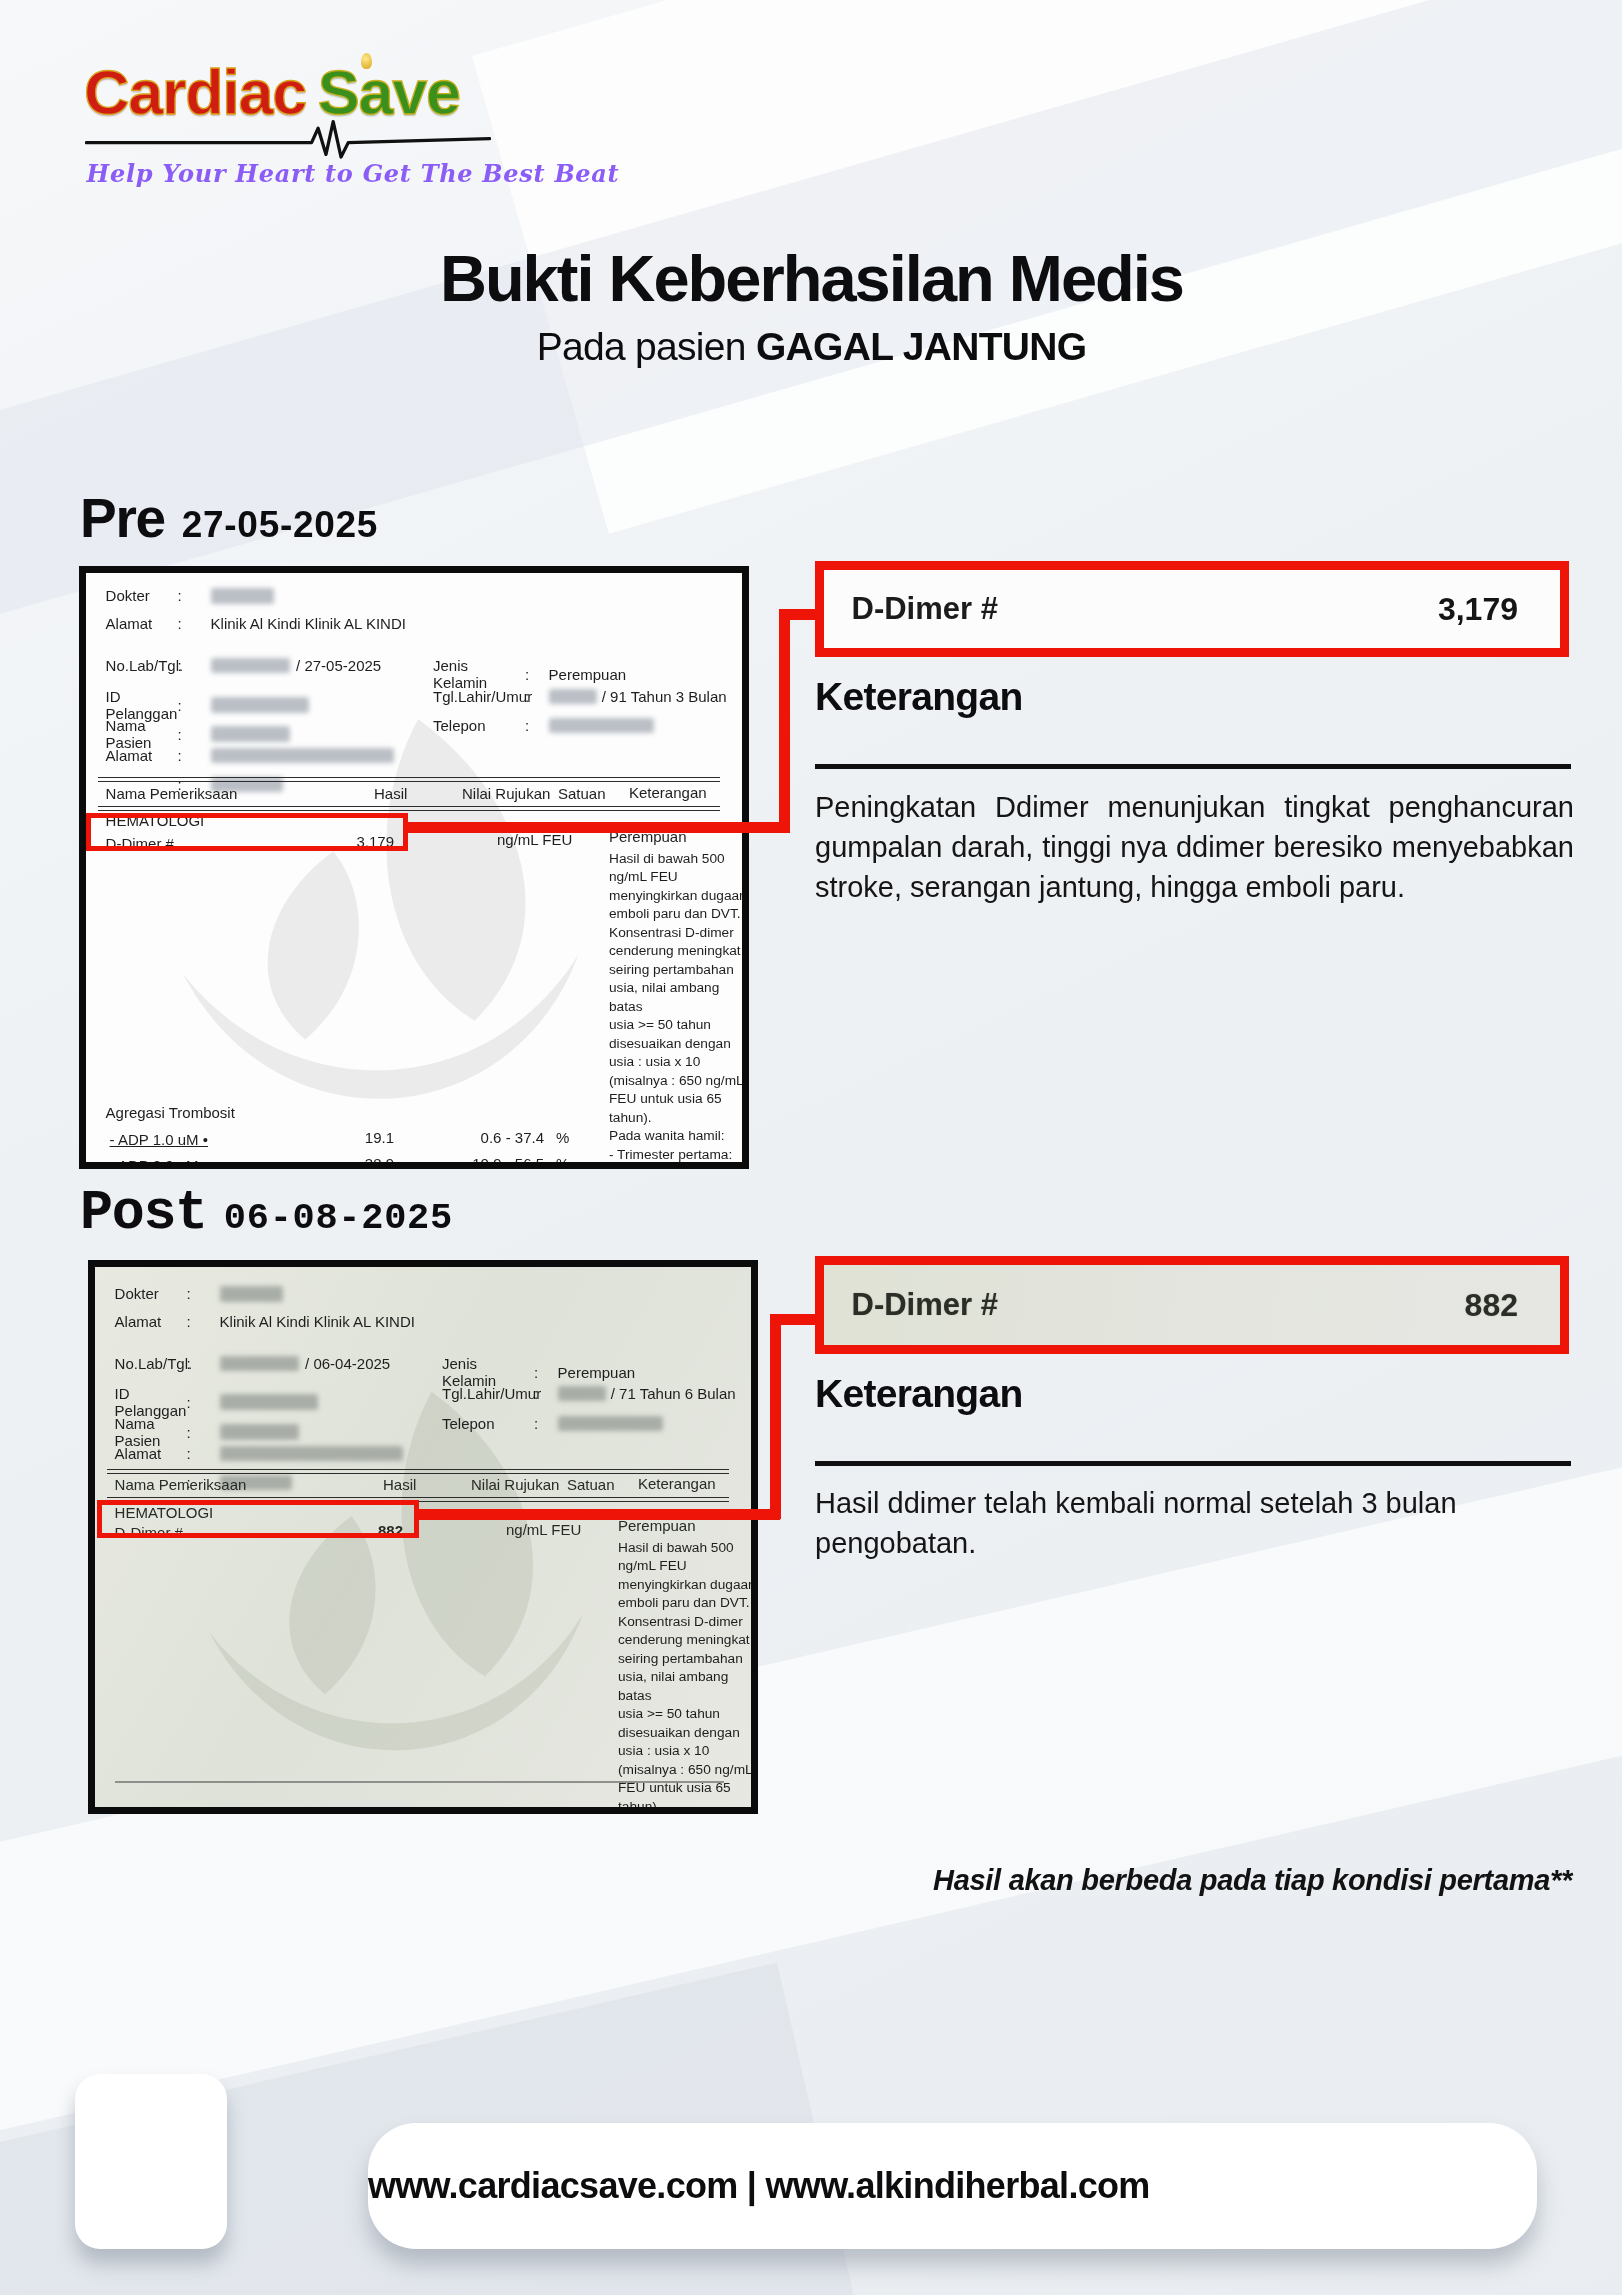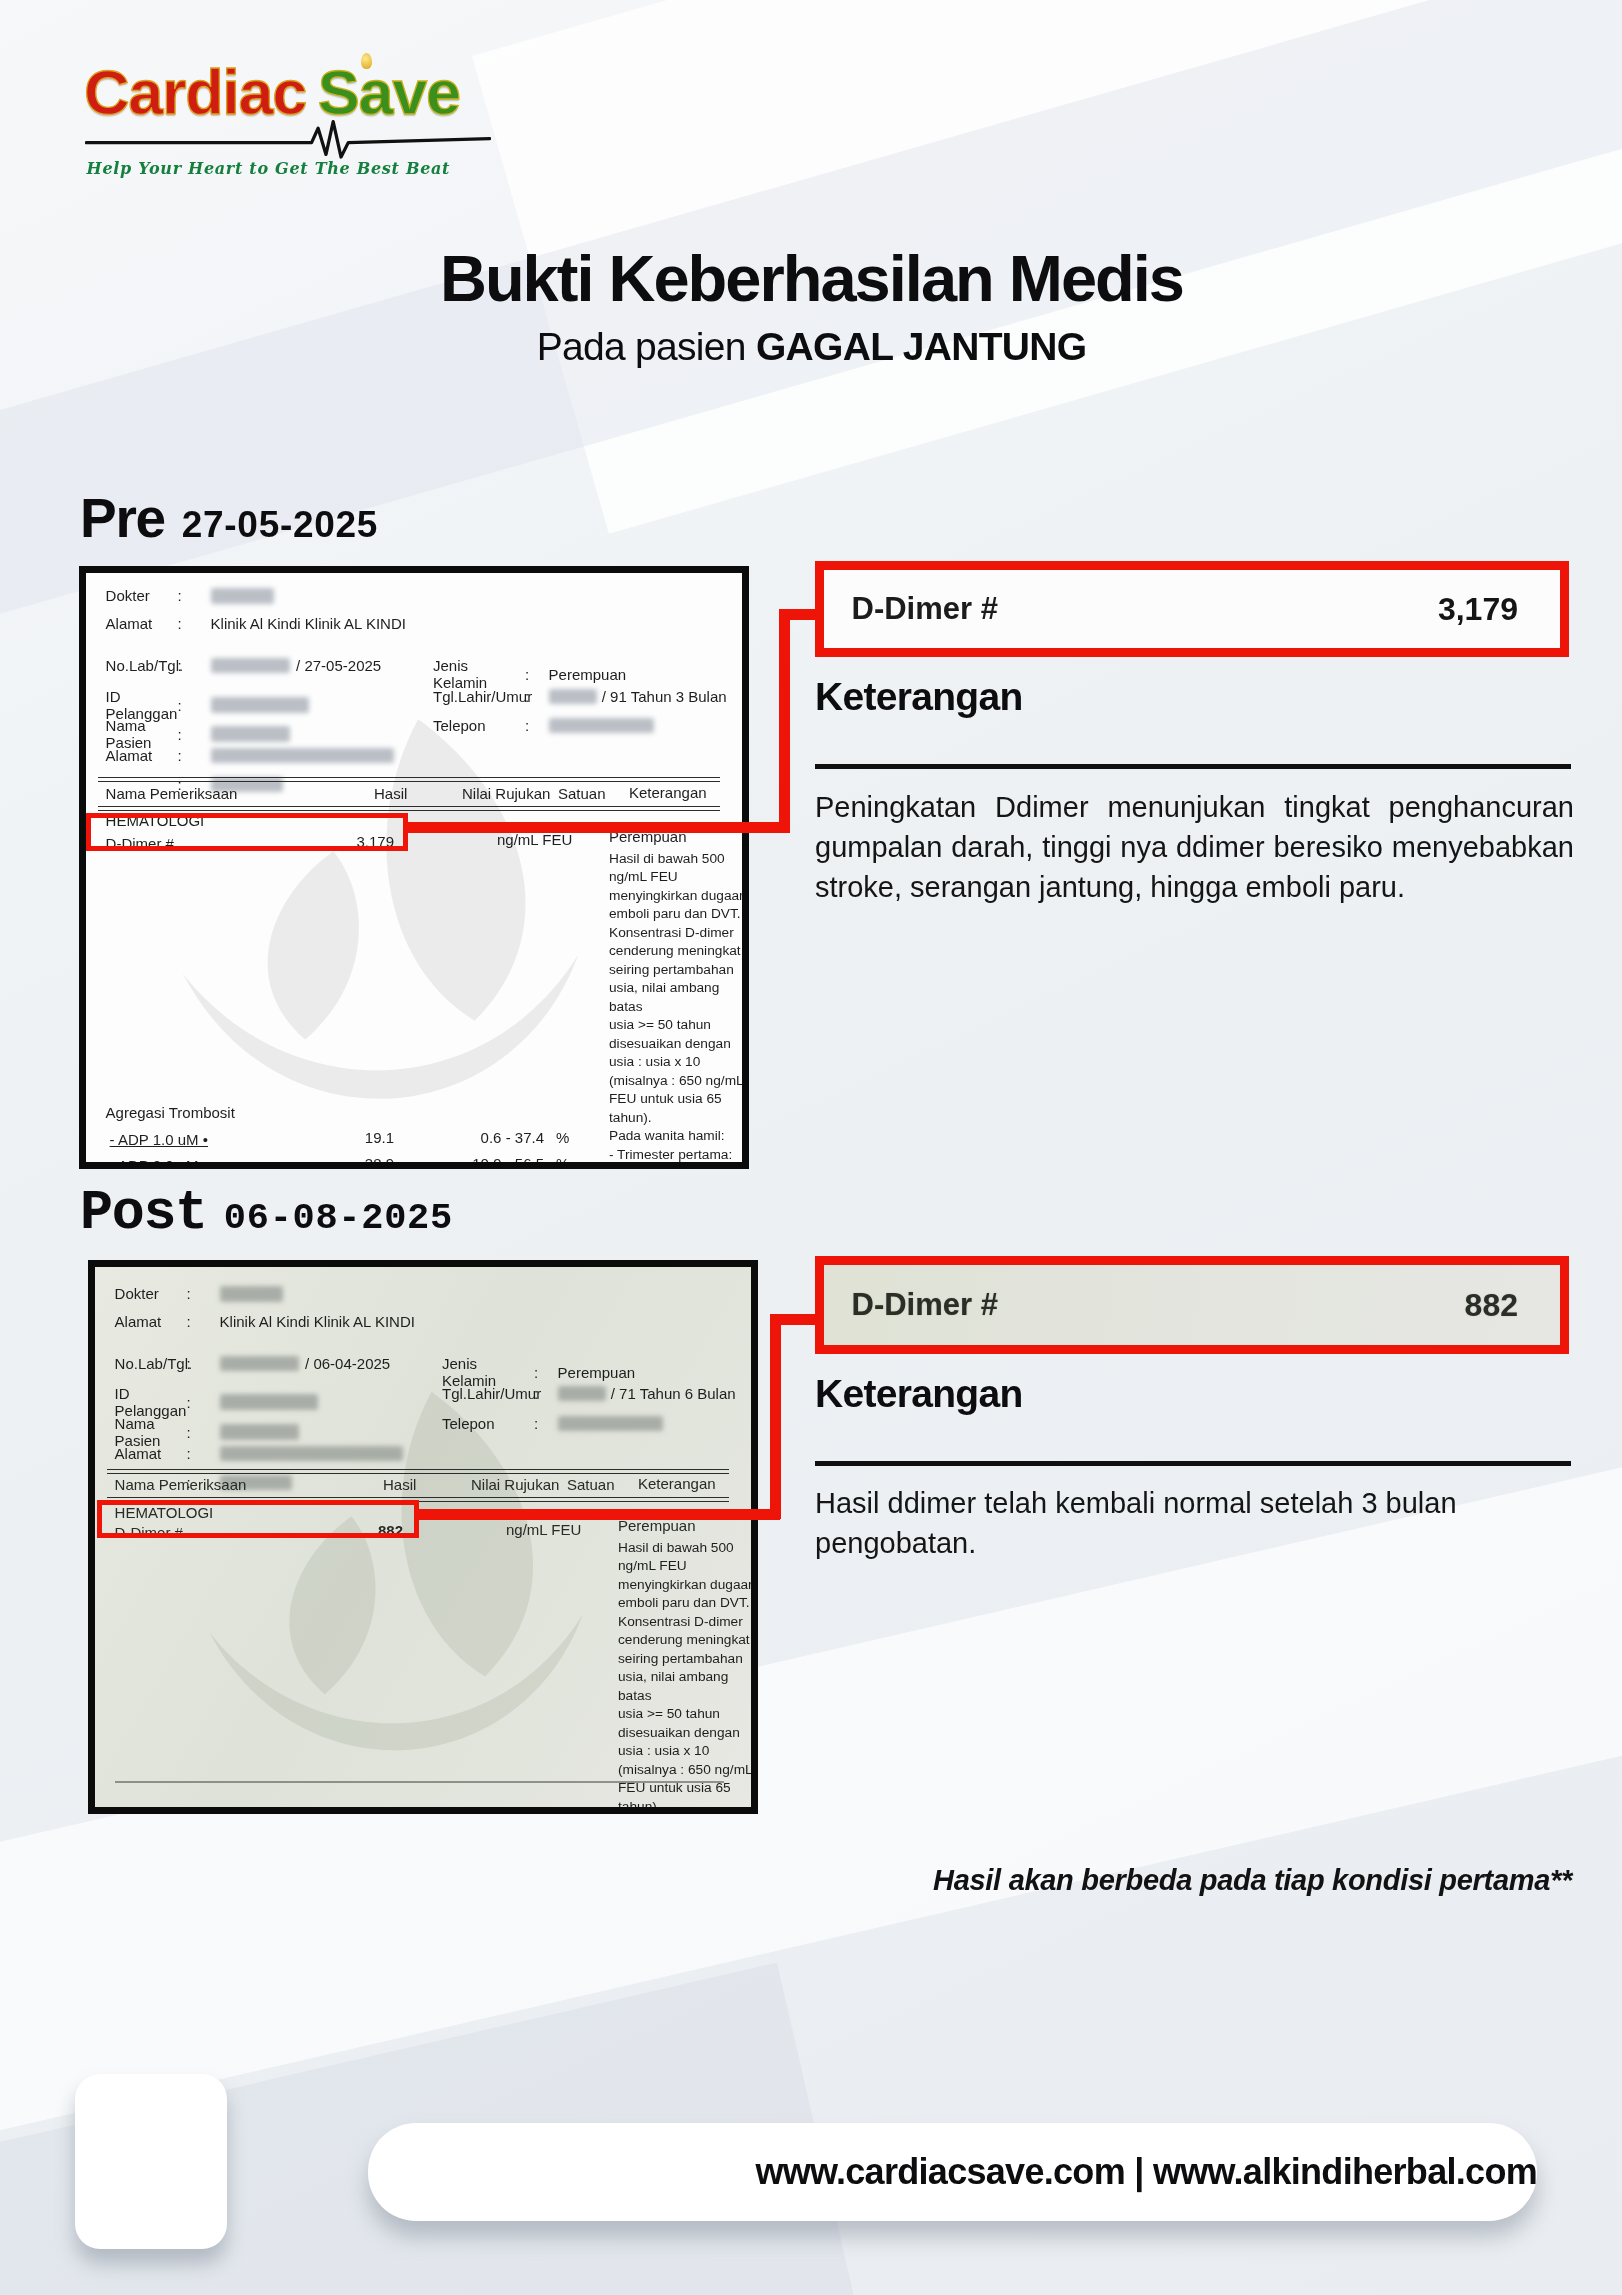--- a/index.html
+++ b/index.html
@@ -14,21 +14,21 @@
   .s3{top:1649px;left:-327px;width:2356px;height:281px;background:rgba(255,255,255,.65);transform:rotate(-13deg);}
   .s4{top:2081px;left:-262px;width:1112px;height:523px;background:rgba(218,224,232,.55);transform:rotate(-13deg);}
 
   
   .logo{position:absolute;left:84px;top:56px;width:419px;height:144px;}
   .brand{position:absolute;left:0;top:0;font-size:63px;font-weight:800;letter-spacing:-1.3px;white-space:nowrap;}
   .brand .red{color:#cf1d12;-webkit-text-stroke:1.3px #d9a41c;text-shadow:0 2px 1.3px rgba(90,20,10,.25);}
   .brand .green{color:#3b8f1d;-webkit-text-stroke:1.3px #c9b11c;text-shadow:0 2px 1.3px rgba(20,60,10,.25);margin-left:11.8px;}
   .golddrop{position:absolute;left:277px;top:-2.6px;width:10.5px;height:15.7px;border-radius:50% 50% 50% 50%/60% 60% 40% 40%;background:radial-gradient(circle at 40% 35%,#ffe98a,#d9a41c);}
   .ecg{position:absolute;left:1.3px;top:63px;}
-  .tagline{position:absolute;left:2.6px;top:103px;font-family:"DejaVu Serif",serif;font-style:italic;font-weight:700;font-size:16px;color:#15803d;letter-spacing:0.7px;white-space:nowrap;}
+  .tagline{position:absolute;left:2.6px;top:103px;font-family:"DejaVu Serif",serif;font-style:italic;font-weight:700;font-size:24px;color:#8b5cf6;letter-spacing:0.7px;white-space:nowrap;}
 
   
   .title{position:absolute;left:0;top:241px;width:1623px;text-align:center;font-size:65px;font-weight:800;color:#0d0d0f;letter-spacing:-2px;}
   .subtitle{position:absolute;left:0;top:325px;width:1623px;text-align:center;font-size:39px;color:#0d0d0f;font-weight:500;letter-spacing:-0.7px;}
   .subtitle b{font-weight:800;}
 
   
   .sechead{position:absolute;color:#0d0d0f;white-space:nowrap;}
   .sechead .big{font-size:55px;font-weight:800;letter-spacing:-1.3px;}
   .sechead .date{font-size:37px;font-weight:600;margin-left:17px;letter-spacing:0.7px;}
@@ -63,21 +63,21 @@
 
   .kethead{position:absolute;left:815px;font-size:39px;font-weight:800;color:#0d0d0f;letter-spacing:-0.7px;}
   .ketrule{position:absolute;left:815px;width:756px;height:5.2px;background:#101010;}
   .ketpara{position:absolute;left:815px;width:759px;font-size:29px;line-height:1.38;color:#151515;font-weight:500;}
   .ketpara.just{text-align:justify;}
 
   .footnote{position:absolute;left:772px;top:1864px;width:800px;text-align:right;font-size:29px;font-weight:700;font-style:italic;color:#121212;letter-spacing:-0.3px;}
 
   
   .sqcard{position:absolute;left:75px;top:2074px;width:152px;height:175px;background:#ffffff;border-radius:25px;box-shadow:0 14.4px 19.6px rgba(110,120,135,.4);}
-  .pill{position:absolute;left:368px;top:2123px;width:1169px;height:98px;background:#ffffff;border-radius:48px;box-shadow:0 15.7px 22px rgba(110,120,135,.4);display:flex;align-items:center;justify-content:flex-end;}
+  .pill{position:absolute;left:368px;top:2123px;width:1169px;height:126px;background:#ffffff;border-radius:48px;box-shadow:0 15.7px 22px rgba(110,120,135,.4);display:flex;align-items:center;justify-content:flex-start;}
   .pill .urls{font-size:36px;font-weight:800;color:#0d0d0f;letter-spacing:-0.7px;}
 </style>
 </head>
 <body>
 
 <div class="stripe s1"></div>
 <div class="stripe s2"></div>
 <div class="stripe s3"></div>
 <div class="stripe s4"></div>
 

